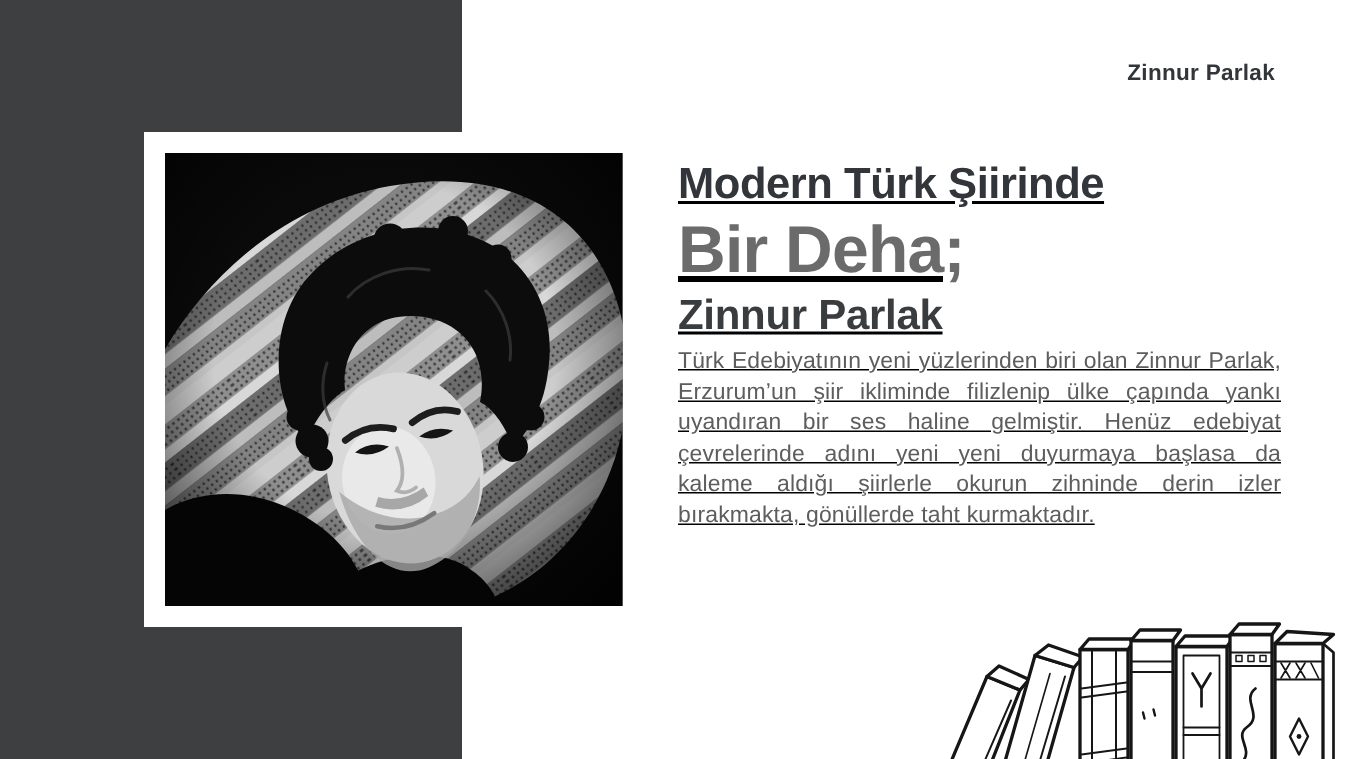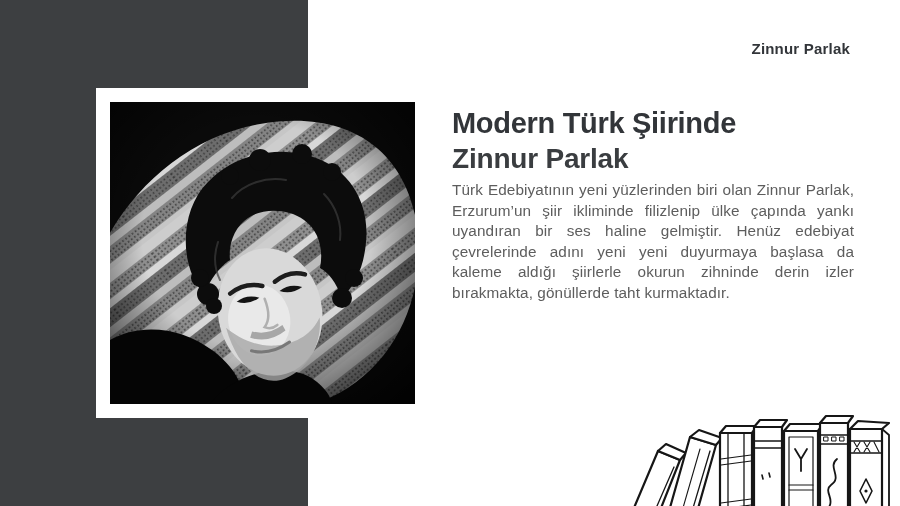--- a/index.html
+++ b/index.html
@@ -27,21 +27,21 @@
     position:absolute;top:40px;right:50px;
     font-size:15px;font-weight:bold;letter-spacing:.2px;
     color:var(--title-dark,#323539);
   }
   .photo-card{
     position:absolute;left:96px;top:88px;width:333px;height:330px;
     background:#ffffff;padding:14px;
   }
   .photo-card svg{display:block;width:305px;height:302px;background:#0a0a0a;}
   .content{
-    position:absolute;left:452px;top:106px;width:404px;
+    position:absolute;left:452px;top:106px;width:404px;text-decoration:underline;
   }
   .title-kicker{
     font-size:29px;line-height:34px;font-weight:bold;letter-spacing:-.3px;
     color:var(--title-dark,#323539);
   }
   .title-headline{
     font-size:44px;line-height:48px;font-weight:bold;letter-spacing:-.5px;
     color:var(--headline-gray,#6b6b6b);margin-top:3px;
   }
   .title-subtitle{
@@ -133,20 +133,21 @@
       <g stroke="#3c3c3c" stroke-width="2" fill="none" opacity="0.7" stroke-linecap="round">
         <path d="M 122,96 C 134,82 156,74 176,78"></path>
         <path d="M 214,92 C 226,104 232,122 230,138"></path>
         <path d="M 108,140 C 104,152 104,166 110,178"></path>
       </g>
     </svg>
   </figure>
 
   <section class="content">
     <h2 class="title-kicker">Modern Türk Şiirinde</h2>
+    <h1 class="title-headline">Bir Deha;</h1>
     <h3 class="title-subtitle">Zinnur Parlak</h3>
     <p class="biography">Türk Edebiyatının yeni yüzlerinden biri olan Zinnur Parlak, Erzurum’un şiir ikliminde filizlenip ülke çapında yankı uyandıran bir ses haline gelmiştir. Henüz edebiyat çevrelerinde adını yeni yeni duyurmaya başlasa da kaleme aldığı şiirlerle okurun zihninde derin izler bırakmakta, gönüllerde taht kurmaktadır.</p>
   </section>
 
   <div class="books">
     <svg viewBox="0 0 280 140" aria-hidden="true">
       <g fill="#ffffff" stroke="#161616" stroke-width="2.2" stroke-linejoin="round" stroke-linecap="round">
 
         <path d="M 38,40 L 60,49 L 24,140 L 0,130 Z"></path>
         <path d="M 38,40 L 46,33 L 66,42 L 60,49 Z"></path>

